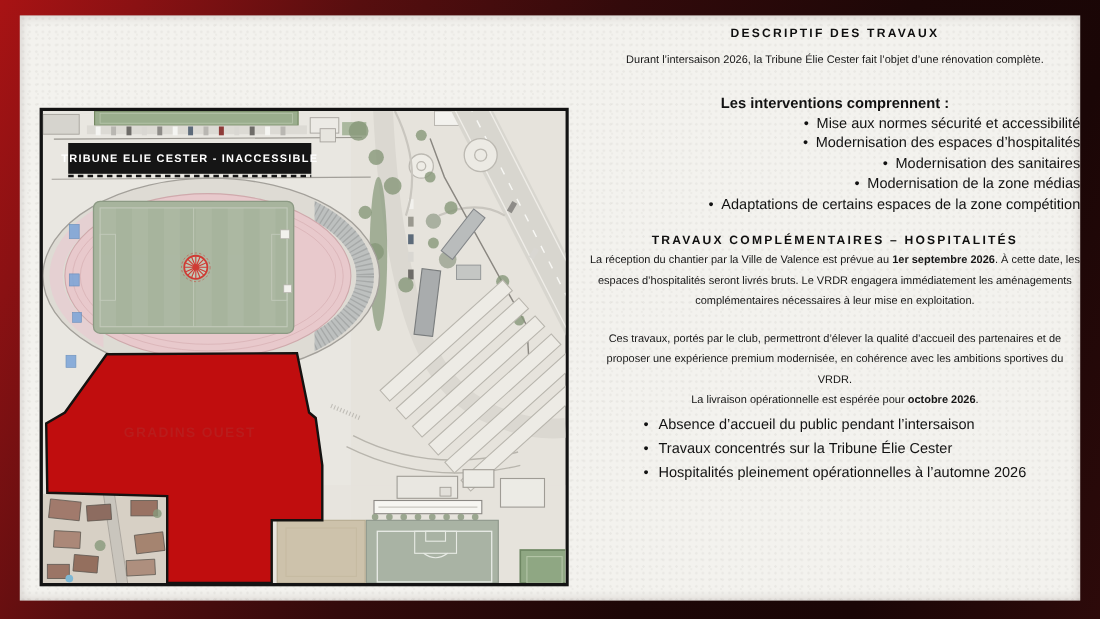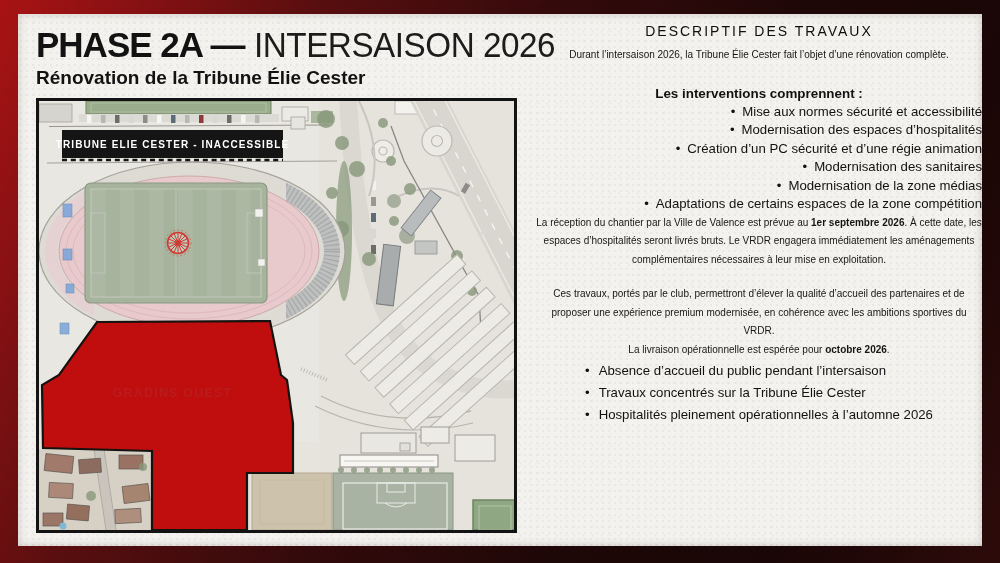--- a/index.html
+++ b/index.html
@@ -34,48 +34,41 @@
     position:absolute; left:23px; top:29px; width:221px; height:28px;
     background:#151515; color:#fff; display:flex; align-items:center; justify-content:center;
     font-size:10px; font-weight:700; letter-spacing:1.1px; white-space:nowrap;
   }
   .zone-label{
     position:absolute; left:55px; top:285px; width:157px; text-align:center;
     color:#b91c1c; font-size:12.5px; font-weight:700; letter-spacing:1.2px; white-space:nowrap;
   }
   
   .content{ position:absolute; left:518px; top:0; width:446px; text-align:center; }
-  .sec-h{ font-size:14px; font-weight:400; letter-spacing:2px; color:#0f0f0f; line-height:18px; }
+  .sec-h{ font-size:11px; font-weight:700; letter-spacing:2px; color:#0f0f0f; line-height:18px; }
   .h-desc{ margin-top:8px; }
   .h-trav{ margin-top:15px; }
   .h-imp{ margin-top:19px; letter-spacing:2.6px; }
   .body-t{ font-size:10px; line-height:18.5px; color:#161616; }
   .intro{ margin-top:6px; }
   .sub-h{ margin-top:20px; font-size:13.4px; font-weight:700; line-height:18px; }
   .centered-list{ list-style:none; margin-top:0; }
   .centered-list li{ font-size:13.2px; line-height:18.5px;text-align:right; }
   .centered-list li::before{ content:"•"; display:inline-block; margin-right:7px; }
   .p2{ margin-top:16px; }
   .left-list{ list-style:none; display:inline-block; text-align:left; margin-top:1px; }
   .left-list li{ font-size:13.2px; line-height:22px; }
   .left-list li::before{ content:"•"; display:inline-block; margin-right:9px; }
   strong{ font-weight:700; }
 </style>
 </head>
 <body>
 
 <div class="slide">
 
-  <div class="title-block">
-    <div class="title">
-      <span class="t-bold">PHASE 2A —</span>
-      <span class="t-light">INTERSAISON 2026</span>
-    </div>
-    <div class="subtitle">Rénovation de la Tribune Élie Cester</div>
-  </div>
 
   <div class="map-box">
     <svg width="475" height="429" viewBox="0 0 475 429">
 
       <rect width="475" height="429" fill="#e9e7e1"></rect>
       <rect x="280" y="0" width="195" height="429" fill="#e4e1da" opacity="0.7"></rect>
       <rect x="0" y="340" width="475" height="89" fill="#e6e3dc" opacity="0.6"></rect>
 
       <g>
 
@@ -279,26 +272,26 @@
 
   <div class="content">
 
     <div class="sec-h h-desc">DESCRIPTIF DES TRAVAUX</div>
     <p class="body-t intro">Durant l’intersaison 2026, la Tribune Élie Cester fait l’objet d’une rénovation complète.</p>
 
     <div class="sub-h">Les interventions comprennent :</div>
     <ul class="centered-list">
       <li>Mise aux normes sécurité et accessibilité</li>
       <li>Modernisation des espaces d’hospitalités</li>
-      <li>Création d’un PC sécurité et d’une régie animation</li>
       <li>Modernisation des sanitaires</li>
       <li>Modernisation de la zone médias</li>
       <li>Adaptations de certains espaces de la zone compétition</li>
     </ul>
 
+    <div class="sec-h h-trav">TRAVAUX COMPLÉMENTAIRES – HOSPITALITÉS</div>
     <p class="body-t"><span>La réception du chantier par la Ville de Valence est prévue au </span><strong>1er septembre 2026</strong><span>. À cette date, les espaces d’hospitalités seront livrés bruts. Le VRDR engagera immédiatement les aménagements complémentaires nécessaires à leur mise en exploitation.</span></p>
 
     <p class="body-t p2">Ces travaux, portés par le club, permettront d’élever la qualité d’accueil des partenaires et de proposer une expérience premium modernisée, en cohérence avec les ambitions sportives du VRDR.</p>
     <p class="body-t"><span>La livraison opérationnelle est espérée pour </span><strong>octobre 2026</strong><span>.</span></p>
 
     <div>
       <ul class="left-list">
         <li>Absence d’accueil du public pendant l’intersaison</li>
         <li>Travaux concentrés sur la Tribune Élie Cester</li>
         <li>Hospitalités pleinement opérationnelles à l’automne 2026</li>

